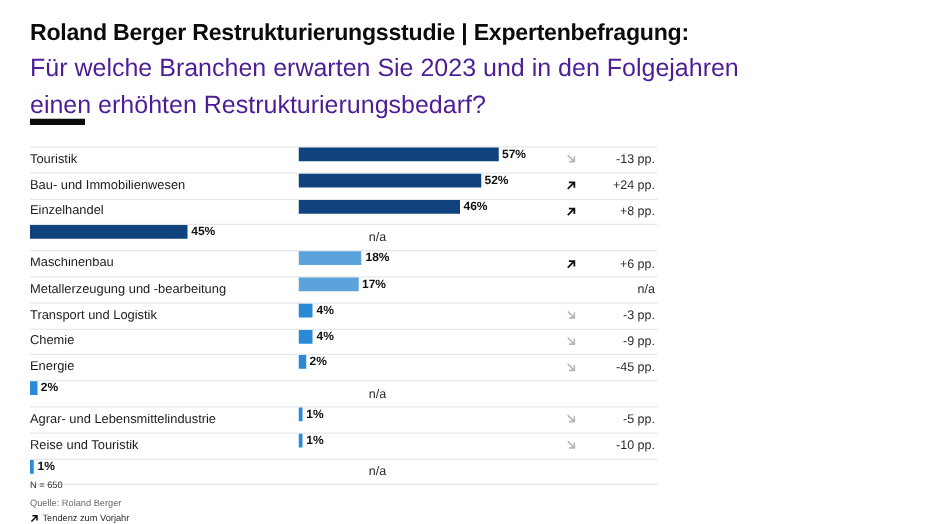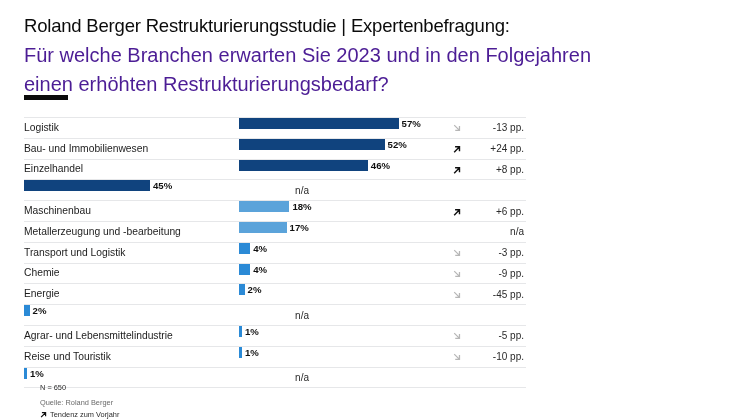--- a/index.html
+++ b/index.html
@@ -26,21 +26,21 @@
 
   
   .header {
     position: absolute;
     left: 24px;
     top: 14px;
     width: 700px;
   }
   .title-main {
     font-size: 18.5px;
-    font-weight: normal;
+    font-weight: bold;
     letter-spacing: -0.2px;
     color: #0b0b0b;
     line-height: 1.25;
     white-space: nowrap;
   }
   .title-sub {
     font-size: 20px;
     font-weight: normal;
     color: #4c1d95;
     line-height: 1.42;
@@ -123,21 +123,21 @@
     width: 54px;
     text-align: right;
     font-size: 10px;
     color: #2a2a2a;
     white-space: nowrap;
   }
 
   
   .footnotes {
     position: absolute;
-    left: 40px;
+    left: 24px;
     top: 382px;
     width: 400px;
     font-size: 7.4px;
     color: #2b2b2b;
     line-height: 1.55;
   }
   .footnote { display: flex; align-items: center; gap: 3px; white-space: nowrap; }
   .footnote .fn-icon { display: inline-flex; }
   .footnote-source {
     margin-top: 4px;
@@ -154,21 +154,21 @@
     <div class="title-sub">
       <span class="sub-line">Für welche Branchen erwarten Sie 2023 und in den Folgejahren</span>
       <span class="sub-line">einen erhöhten Restrukturierungsbedarf?</span>
     </div>
   </div>
 
   <div class="accent-rule"></div>
 
   <div class="chart" id="chart-rows">
       <div class="row">
-        <div class="row-label">Logistik</div>
+        <div class="row-label">Touristik</div>
         <div class="bar-area">
           <div class="bar" style="width: 159.6px; background: rgb(16, 67, 126);"></div>
           <div class="bar-value">57%</div>
         </div>
         <div class="trend-icon"><svg width="8" height="8" viewBox="0 0 10 10">
             <path d="M2.1 2.0 L7.5 7.4 M8.1 3.4 V7.9 H3.6" stroke="#B6B6B6" stroke-width="1.6" fill="none" stroke-linecap="square"></path>
           </svg></div>
         <div class="trend-value">-13 pp.</div>
       </div>
       <div class="row">

